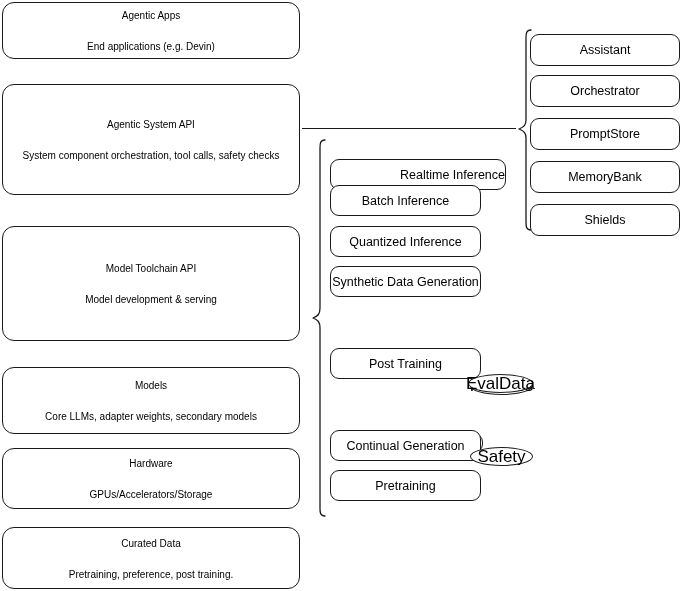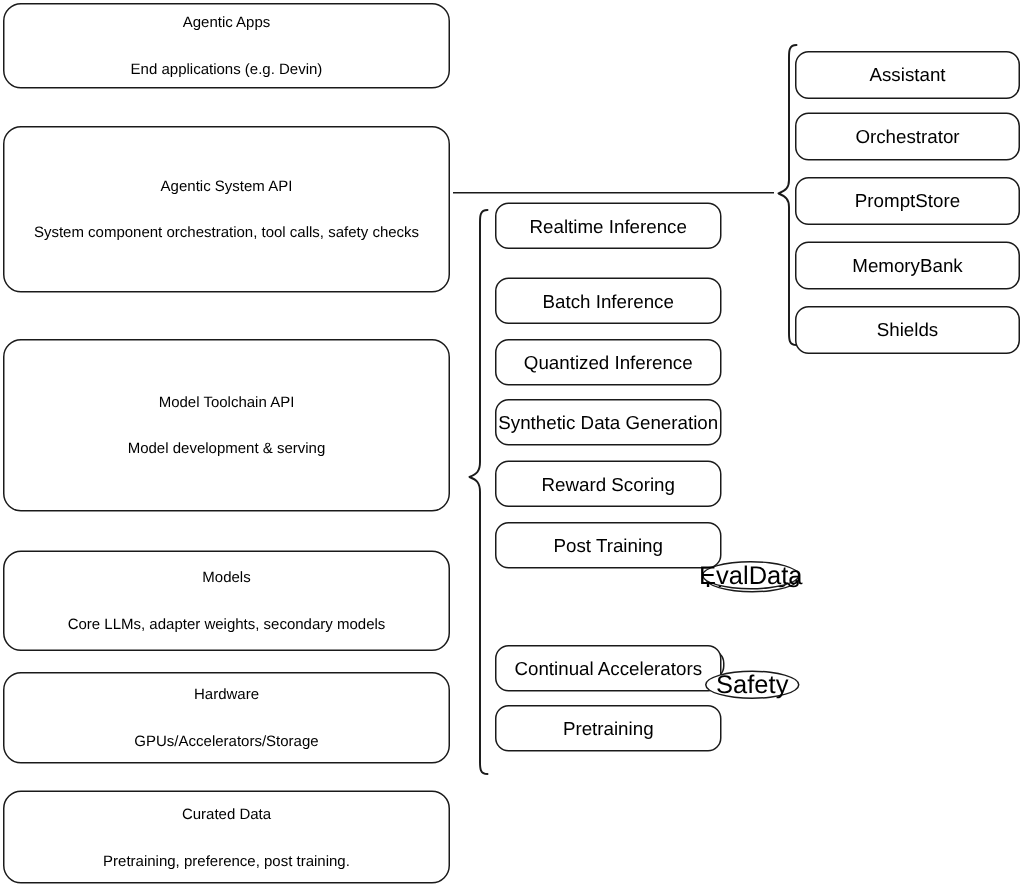--- a/index.html
+++ b/index.html
@@ -147,43 +147,40 @@
   <svg class="brace-svg" style="left:511px; top:28px;" width="22" height="204" viewBox="0 0 22 204">
     <path d="M 20 2
              C 15 2, 15 6, 15 10
              L 15 92
              C 15 97, 13 99, 8 101
              C 13 103, 15 105, 15 110
              L 15 194
              C 15 198, 15 202, 20 202"></path>
   </svg>
 
-  <div class="box item-box" style="left:330px; top:135px; width:151px; height:31px;">
+  <div class="box item-box" style="left:330px; top:159px; width:176px; height:31px;align-items:flex-end;">
     <span>Realtime Inference</span>
   </div>
   <div class="box item-box" style="left:330px; top:185px; width:151px; height:31px;">
     <span>Batch Inference</span>
   </div>
   <div class="box item-box" style="left:330px; top:226px; width:151px; height:31px;">
     <span>Quantized Inference</span>
   </div>
   <div class="box item-box" style="left:330px; top:266px; width:151px; height:31px;">
     <span>Synthetic Data Generation</span>
   </div>
-  <div class="box item-box" style="left:330px; top:307px; width:151px; height:31px;">
-    <span>Reward Scoring</span>
-  </div>
   <div class="box item-box" style="left:330px; top:348px; width:151px; height:31px;">
     <span>Post Training</span>
   </div>
   <div class="box item-box" style="left:332px; top:388px; width:151px; height:20px;margin-top:45px;">
     <span>Evals</span>
   </div>
   <div class="box item-box" style="left:330px; top:430px; width:151px; height:31px;">
-    <span>Continual Accelerators</span>
+    <span>Continual Generation</span>
   </div>
   <div class="box item-box" style="left:330px; top:470px; width:151px; height:31px;">
     <span>Pretraining</span>
   </div>
 
   <div class="tag-pill" style="left:470px; top:376px; width:63px; height:19px;">
     <span>Harness</span>
   </div>
   <div class="tag-pill" style="left:468px; top:374px; width:65px; height:19px;">
     <span>EvalData</span>

